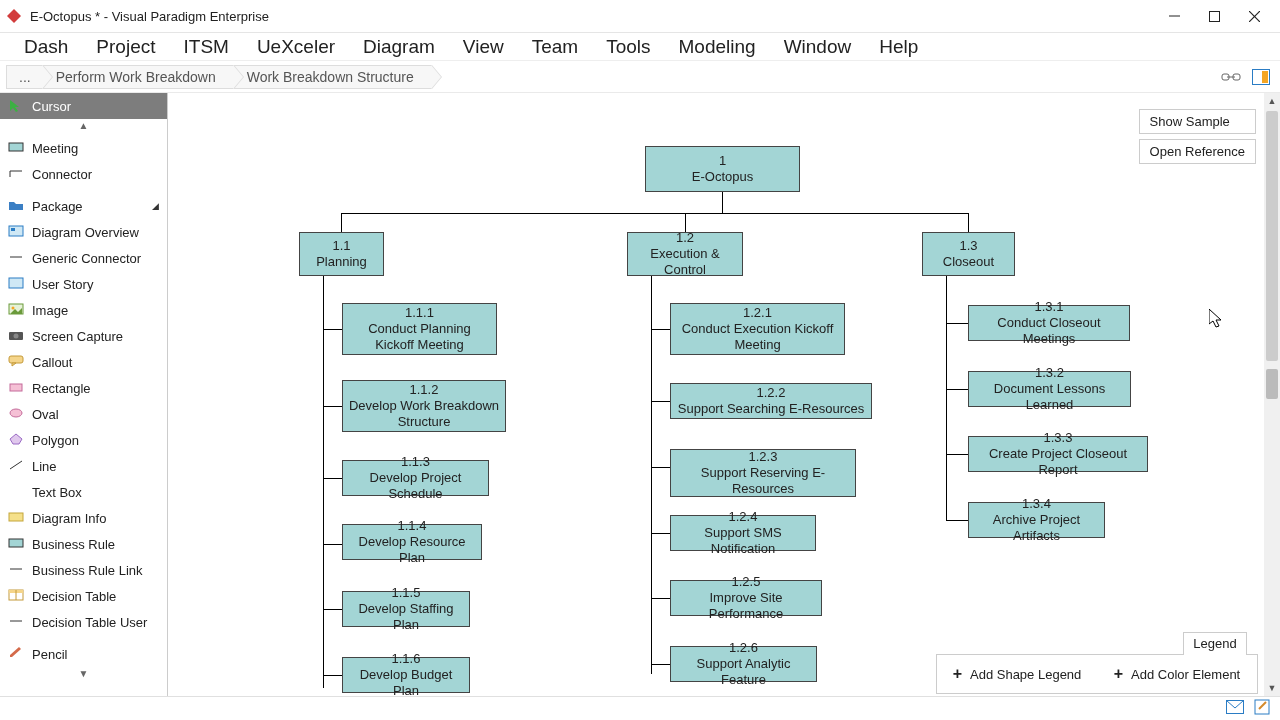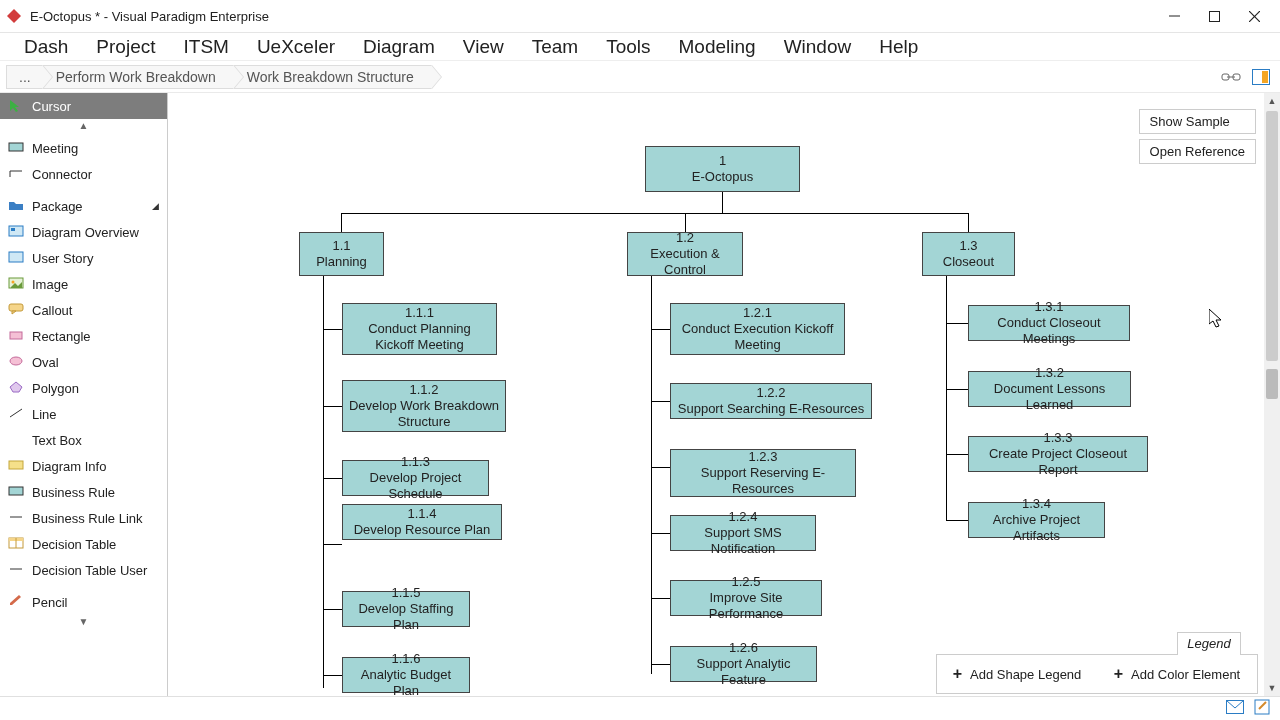--- a/index.html
+++ b/index.html
@@ -24,21 +24,21 @@
 .pal-arrow { text-align: center; color: #666; height: 16px; line-height: 14px; font-size: 10px; }
 .pal-icon { width: 16px; height: 14px; display: inline-block; }
 .canvas { flex: 1; position: relative; overflow: hidden; background: #fff; }
 .float-buttons { position: absolute; top: 16px; right: 24px; display: flex; flex-direction: column; gap: 5px; }
 .float-btn { border: 1px solid #ccc; background: #fff; padding: 4px 10px; font-size: 13px; }
 .node { position: absolute; border: 1px solid #444; background: #a3d5d5; text-align: center; display: flex; flex-direction: column; align-items: center; justify-content: center; font-size: 13px; line-height: 16px; padding: 2px 4px; }
 .node .num { }
 .node .lbl { }
 .conn { position: absolute; background: #000; }
 .legend { position: absolute; right: 22px; bottom: 2px; width: 322px; border: 1px solid #ccc; background: #fff; font-size: 13px; }
-.legend-tab { position: absolute; top: -23px; right: 16px; width: 64px; height: 23px; border: 1px solid #ccc; border-bottom: none; background: #fff; text-align: center; line-height: 22px; font-size: 13px; font-style: italic; }
+.legend-tab { position: absolute; top: -23px; right: 10px; width: 64px; height: 23px; border: 1px solid #ccc; border-bottom: none; background: #fff; text-align: center; line-height: 22px; font-size: 13px; }
 .legend-row { display: flex; align-items: center; height: 38px; }
 .legend-cell { flex: 1; display: flex; align-items: center; justify-content: center; gap: 8px; }
 .plus { font-size: 16px; font-weight: bold; }
 .scrollbar-v { position: absolute; right: 0; top: 93px; bottom: 24px; width: 16px; background: #f0f0f0; }
 .scroll-arrow { position: absolute; left: 0; width: 16px; height: 16px; display: flex; align-items: center; justify-content: center; font-size: 9px; color: #555; }
 .scroll-thumb { position: absolute; left: 2px; width: 12px; background: #ccc; border-radius: 2px; }
 .statusbar { position: absolute; bottom: 0; left: 0; right: 0; height: 24px; border-top: 1px solid #e0e0e0; background: #fff; display: flex; align-items: center; justify-content: flex-end; padding: 0 10px; gap: 10px; }
 .cursor-pointer { position: absolute; left: 1209px; top: 309px; pointer-events: none; }
 .move-handle { position: absolute; right: 2px; bottom: 26px; font-size: 14px; color: #555; }
 </style>
@@ -137,31 +137,44 @@
       </div>
     <div class="pal-row">
         <span class="pal-icon"><svg viewBox="0 0 16 12">
             <rect x="1" y="1" width="14" height="10" fill="#cfe8f5" stroke="#2a7cc4"></rect>
             <rect x="3" y="3" width="4" height="3" fill="#2a7cc4"></rect>
           </svg></span>
         <span>Diagram Overview</span>
       </div>
     <div class="pal-row">
         <span class="pal-icon"><svg viewBox="0 0 16 12">
+            <line x1="2" y1="6" x2="14" y2="6" stroke="#333"></line>
+          </svg></span>
+        <span>Generic Connector</span>
+      </div>
+    <div class="pal-row">
+        <span class="pal-icon"><svg viewBox="0 0 16 12">
             <rect x="1" y="1" width="14" height="10" fill="#cfe8f5" stroke="#2a7cc4"></rect>
           </svg></span>
         <span>User Story</span>
       </div>
     <div class="pal-row">
         <span class="pal-icon"><svg viewBox="0 0 16 12">
             <rect x="1" y="1" width="14" height="10" fill="#e6f2d8" stroke="#6a9a3a"></rect>
             <circle cx="5" cy="5" r="1.5" fill="#f5a623"></circle>
             <polyline points="3,10 7,6 10,9 14,5 14,11 3,11" fill="#6a9a3a"></polyline>
           </svg></span>
         <span>Image</span>
+      </div>
+    <div class="pal-row">
+        <span class="pal-icon"><svg viewBox="0 0 16 12">
+            <rect x="1" y="3" width="14" height="8" rx="1" fill="#555"></rect>
+            <circle cx="8" cy="7" r="2.5" fill="#888"></circle>
+          </svg></span>
+        <span>Screen Capture</span>
       </div>
     <div class="pal-row">
         <span class="pal-icon"><svg viewBox="0 0 16 12">
             <rect x="1" y="1" width="14" height="7" rx="2" fill="#f5d58a" stroke="#c49a3a"></rect>
             <polygon points="4,8 4,11 8,8" fill="#f5d58a" stroke="#c49a3a"></polygon>
           </svg></span>
         <span>Callout</span>
       </div>
     <div class="pal-row">
         <span class="pal-icon"><svg viewBox="0 0 16 12">
@@ -277,33 +290,33 @@
     <div class="node" style="left:174px;top:287px;width:164px;height:52px">
         <div class="num">1.1.2</div>
         <div class="lbl">Develop Work Breakdown Structure</div>
       </div>
     <div class="conn" style="left:155px;top:385px;width:19px;height:1px"></div>
     <div class="node" style="left:174px;top:367px;width:147px;height:36px">
         <div class="num">1.1.3</div>
         <div class="lbl">Develop Project Schedule</div>
       </div>
     <div class="conn" style="left:155px;top:451px;width:19px;height:1px"></div>
-    <div class="node" style="left:174px;top:411px;width:160px;height:36px">
+    <div class="node" style="left:174px;top:431px;width:140px;height:36px">
         <div class="num">1.1.4</div>
         <div class="lbl">Develop Resource Plan</div>
       </div>
     <div class="conn" style="left:155px;top:516px;width:19px;height:1px"></div>
     <div class="node" style="left:174px;top:498px;width:128px;height:36px">
         <div class="num">1.1.5</div>
         <div class="lbl">Develop Staffing Plan</div>
       </div>
     <div class="conn" style="left:155px;top:582px;width:19px;height:1px"></div>
     <div class="node" style="left:174px;top:564px;width:128px;height:36px">
         <div class="num">1.1.6</div>
-        <div class="lbl">Analytic Budget Plan</div>
+        <div class="lbl">Develop Budget Plan</div>
       </div>
 
     <div class="conn" style="left:483px;top:236px;width:19px;height:1px"></div>
     <div class="node" style="left:502px;top:210px;width:175px;height:52px">
         <div class="num">1.2.1</div>
         <div class="lbl">Conduct Execution Kickoff Meeting</div>
       </div>
     <div class="conn" style="left:483px;top:308px;width:19px;height:1px"></div>
     <div class="node" style="left:502px;top:290px;width:202px;height:36px">
         <div class="num">1.2.2</div>

